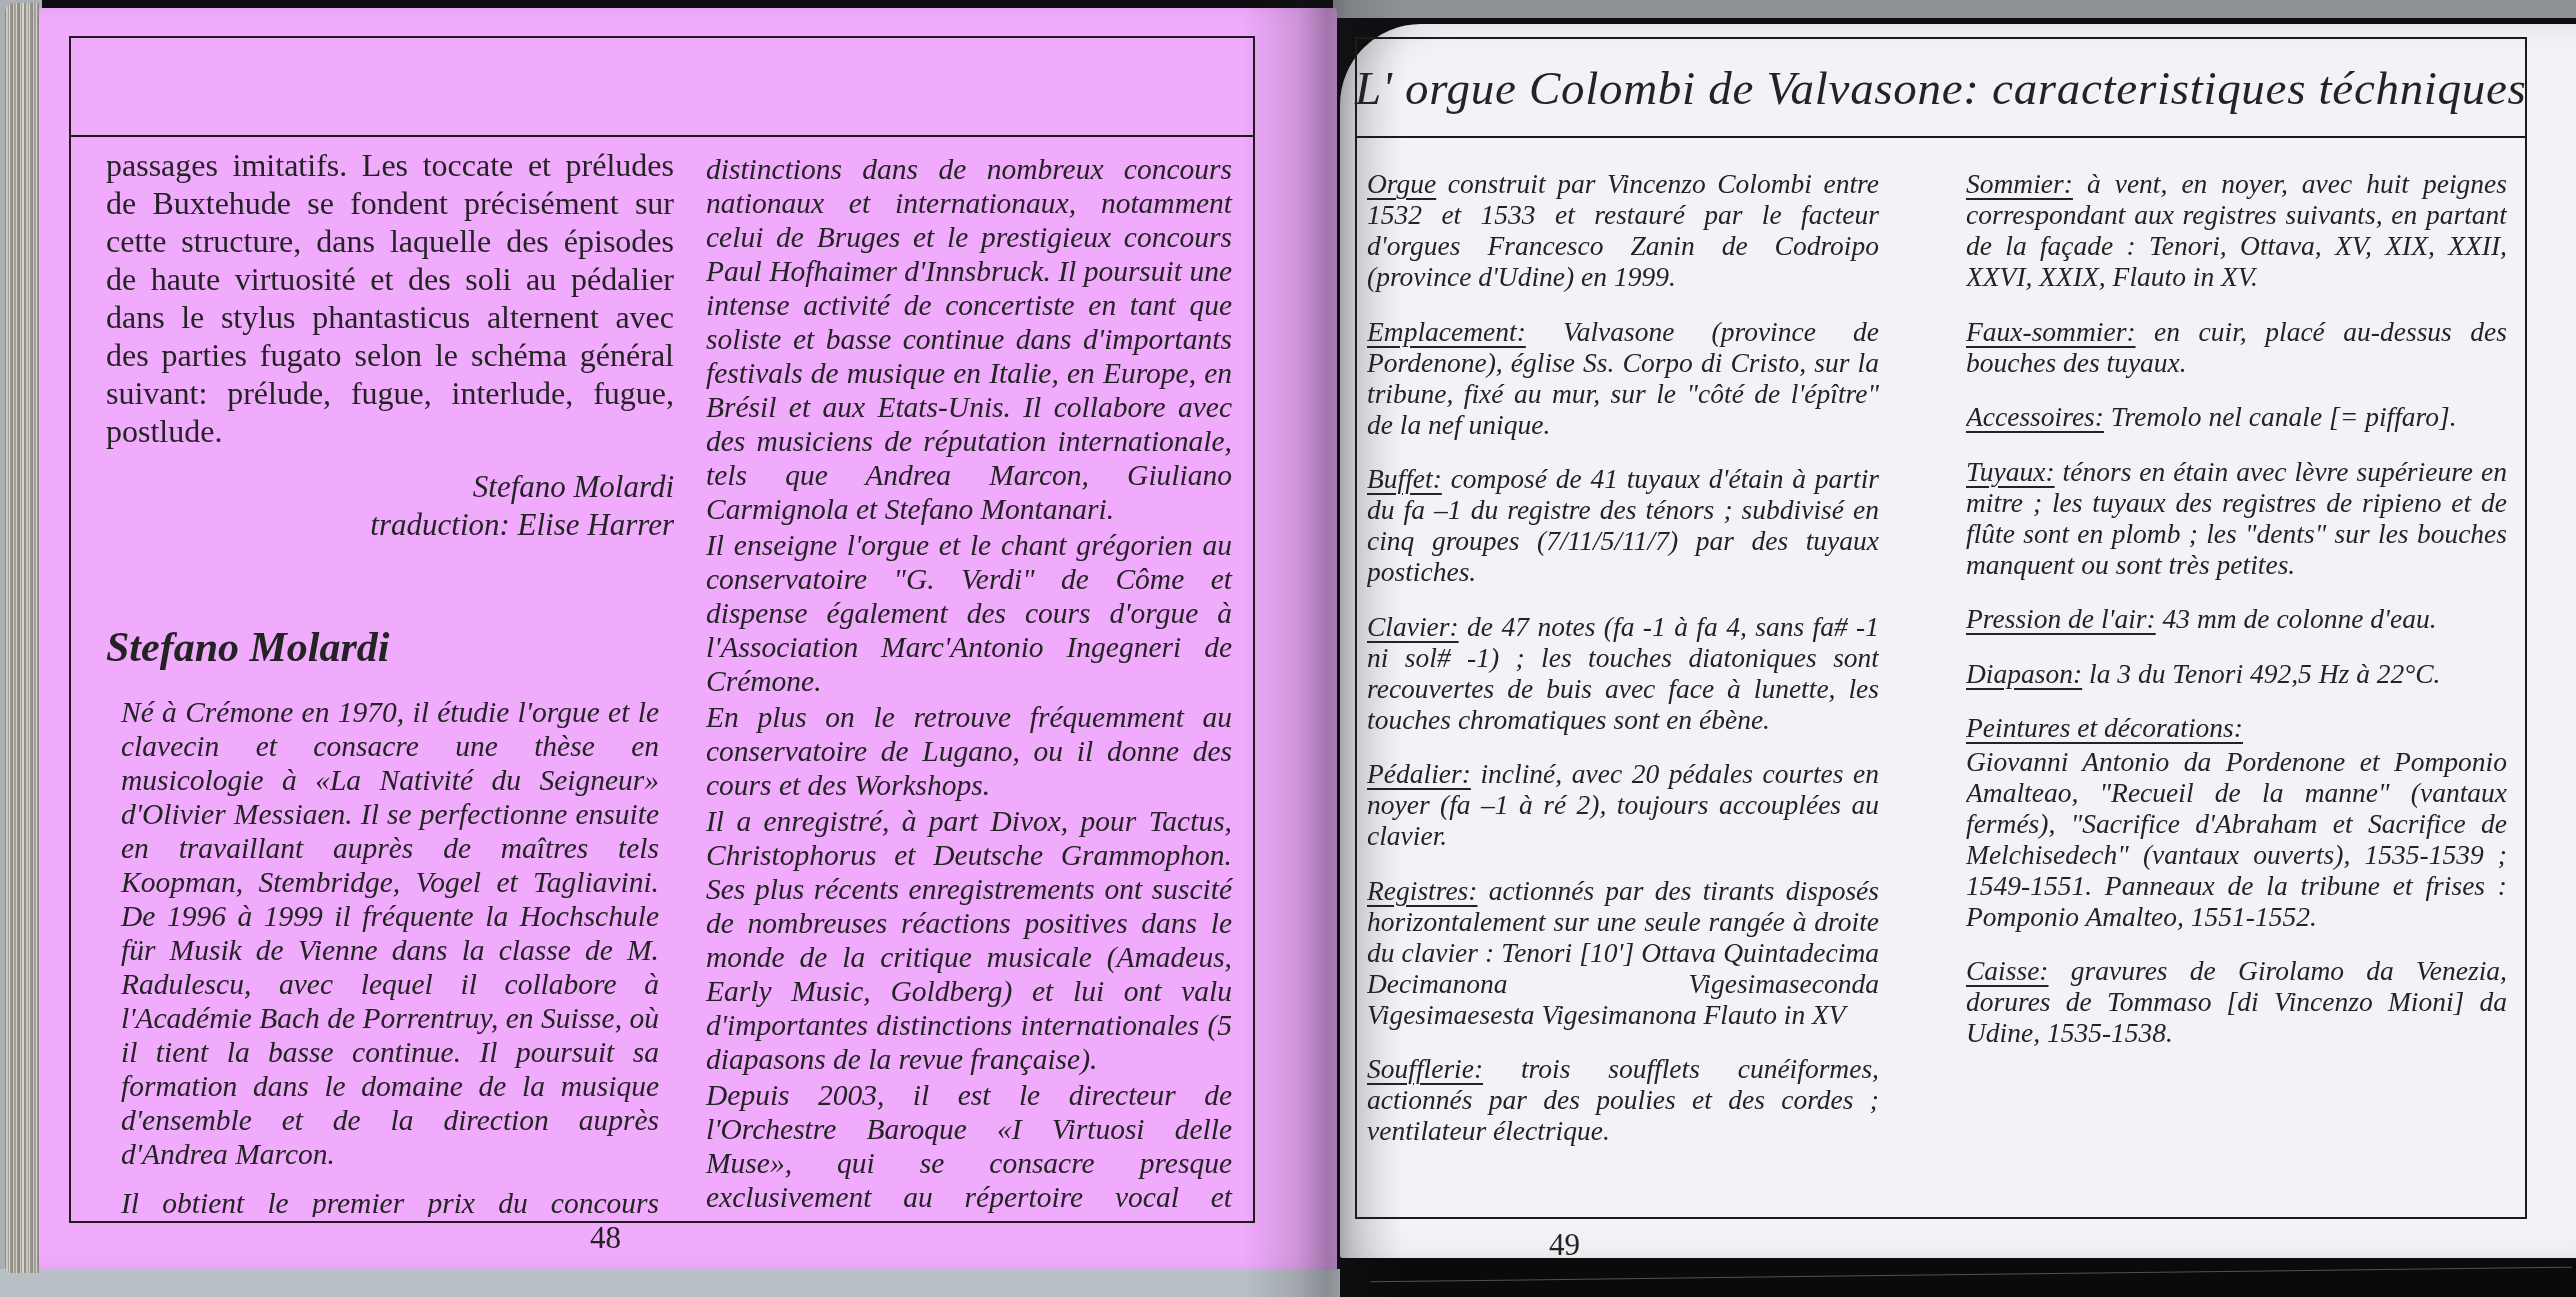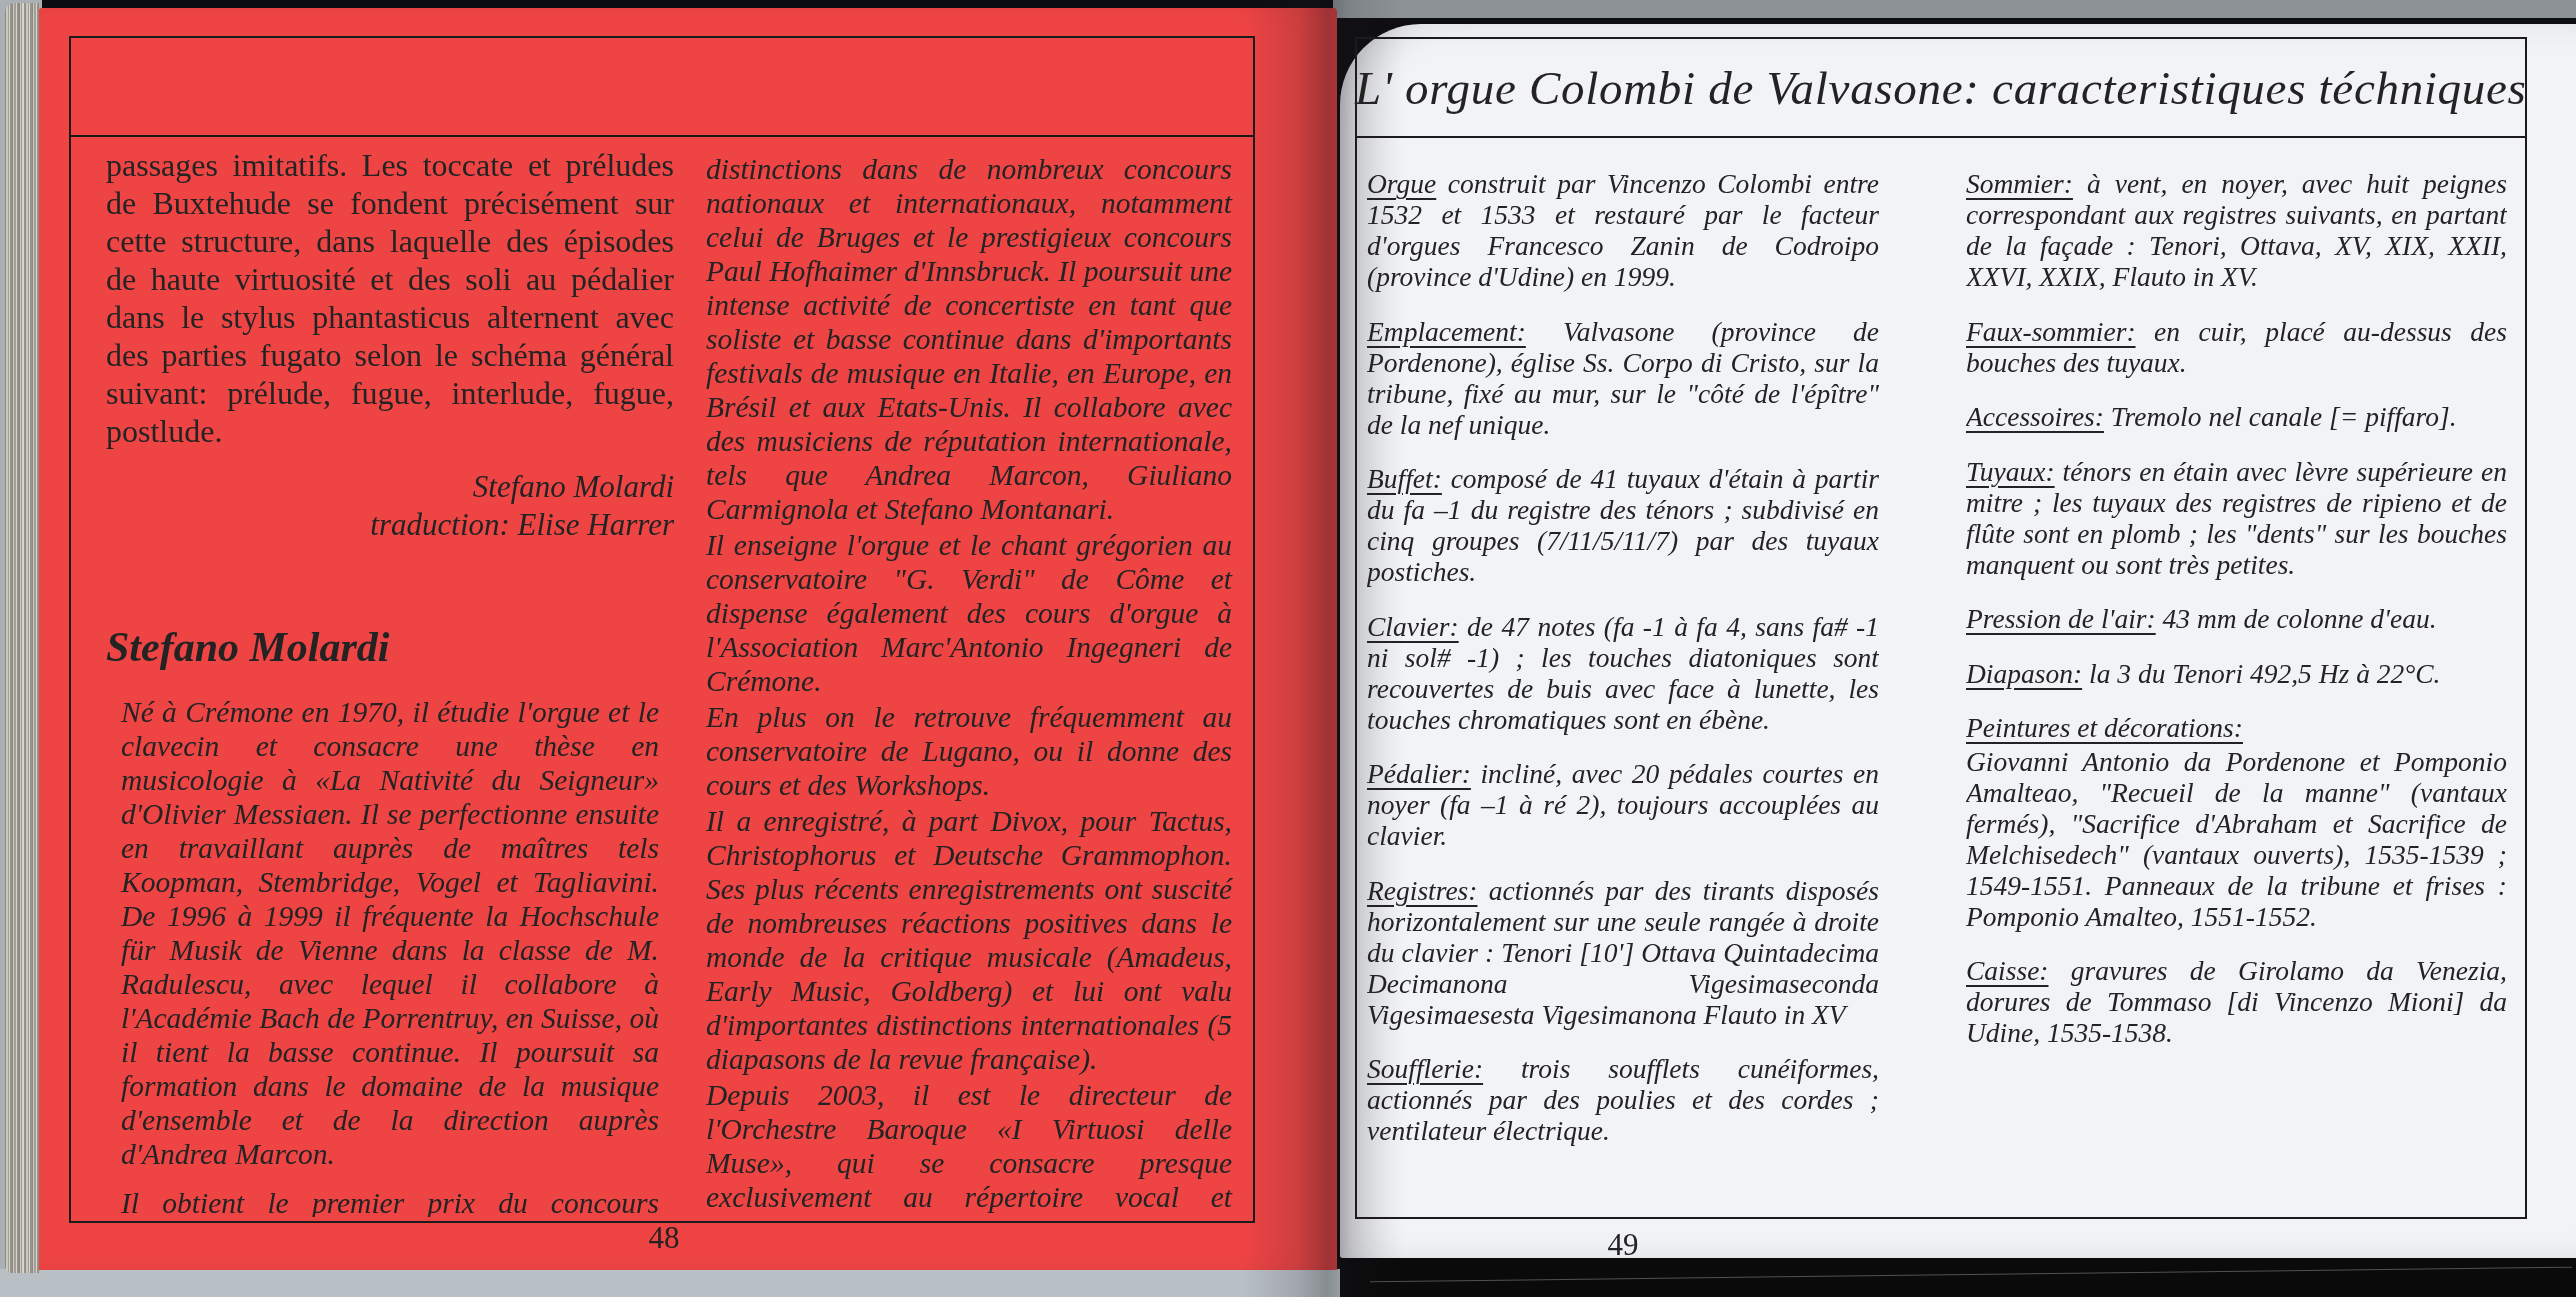--- a/index.html
+++ b/index.html
@@ -11,21 +11,21 @@
   .bg-top-gray{position:absolute;left:1333px;top:0;width:1243px;height:20px;background:#8d9296;}
   .bg-top-black{position:absolute;left:1333px;top:17.5px;width:1243px;height:81px;background:#0e0e10;}
   .bg-bottom-left{position:absolute;left:0;top:1269px;width:1349px;height:29px;background:#b9c0c5;}
   .bg-bottom-right{position:absolute;left:1340px;top:1243px;width:1236px;height:54px;background:#0a0a0b;}
   .cover-edge-line{position:absolute;left:1370px;top:1274px;width:1202px;height:1.3px;
                    background:#63635e;transform:rotate(-0.7deg);opacity:.8;}
   .page-edges{position:absolute;left:5.4px;top:2.7px;width:34px;height:1270px;border-radius:9.4px 0 0 6.7px;
      background:repeating-linear-gradient(90deg,#8c8c85 0 1.3px,#c9c9c2 1.3px 2.7px,#a39f96 2.7px 4px,#d6d4cc 4px 5.4px,#97948b 5.4px 6.7px);}
 
   
-  .page{position:absolute;background:#ef4444;}
+  .page{position:absolute;background:#f0abfc;}
   #left-page{left:39px;top:8px;width:1298px;height:1262px;border-radius:2.7px 4px 0 0;
              box-shadow:inset -23px 0 37px -20px rgba(20,20,30,.22);}
   #right-page{left:1340px;top:24px;width:1236px;height:1234px;background:#f2f3f6;
               border-radius:81px 0 0 2.7px;
               box-shadow:inset 29.5px 0 47px -23px rgba(20,20,30,.28);}
   .gutter{position:absolute;left:1243px;top:0;width:161px;height:1298px;pointer-events:none;
      background:linear-gradient(90deg,rgba(0,0,0,0) 0%,rgba(35,35,42,.16) 34%,rgba(22,22,28,.30) 52%,rgba(35,35,42,.12) 68%,rgba(0,0,0,0) 100%);}
 
   
   .frame{position:absolute;border:2.7px solid #1b1b1b;}
@@ -46,21 +46,21 @@
   .sig-block{text-align:right;font-style:italic;font-size:31px;line-height:38px;margin:0 0 79px 0;}
   .bio-heading{font-size:42px;font-weight:bold;font-style:italic;margin:0 0 24px 0;text-align:left;}
   .bio{font-style:italic;font-size:29.5px;line-height:34px;margin:15px;}
   #l-col2 p{margin:2px;}
   .sup{vertical-align:super;font-size:60%;line-height:0;}
 
   .entry{margin:0 0 23.5px 0;}
   .lbl{text-decoration:underline;text-decoration-thickness:2px;text-underline-offset:5.4px;}
   .lbl.block{display:block;margin-bottom:2.7px;}
 
-  .pagenum{position:absolute;width:148px;text-align:center;font-size:31px;}
+  .pagenum{position:absolute;width:148px;text-align:left;font-size:31px;}
   #pagenum-48{left:551px;top:1212px;}
   #pagenum-49{left:209px;top:1203px;}
 </style>
 </head>
 <body>
 
 <div id="scan">
   <div class="bg-left"></div>
   <div class="bg-top-gray"></div>
   <div class="bg-top-black"></div>

